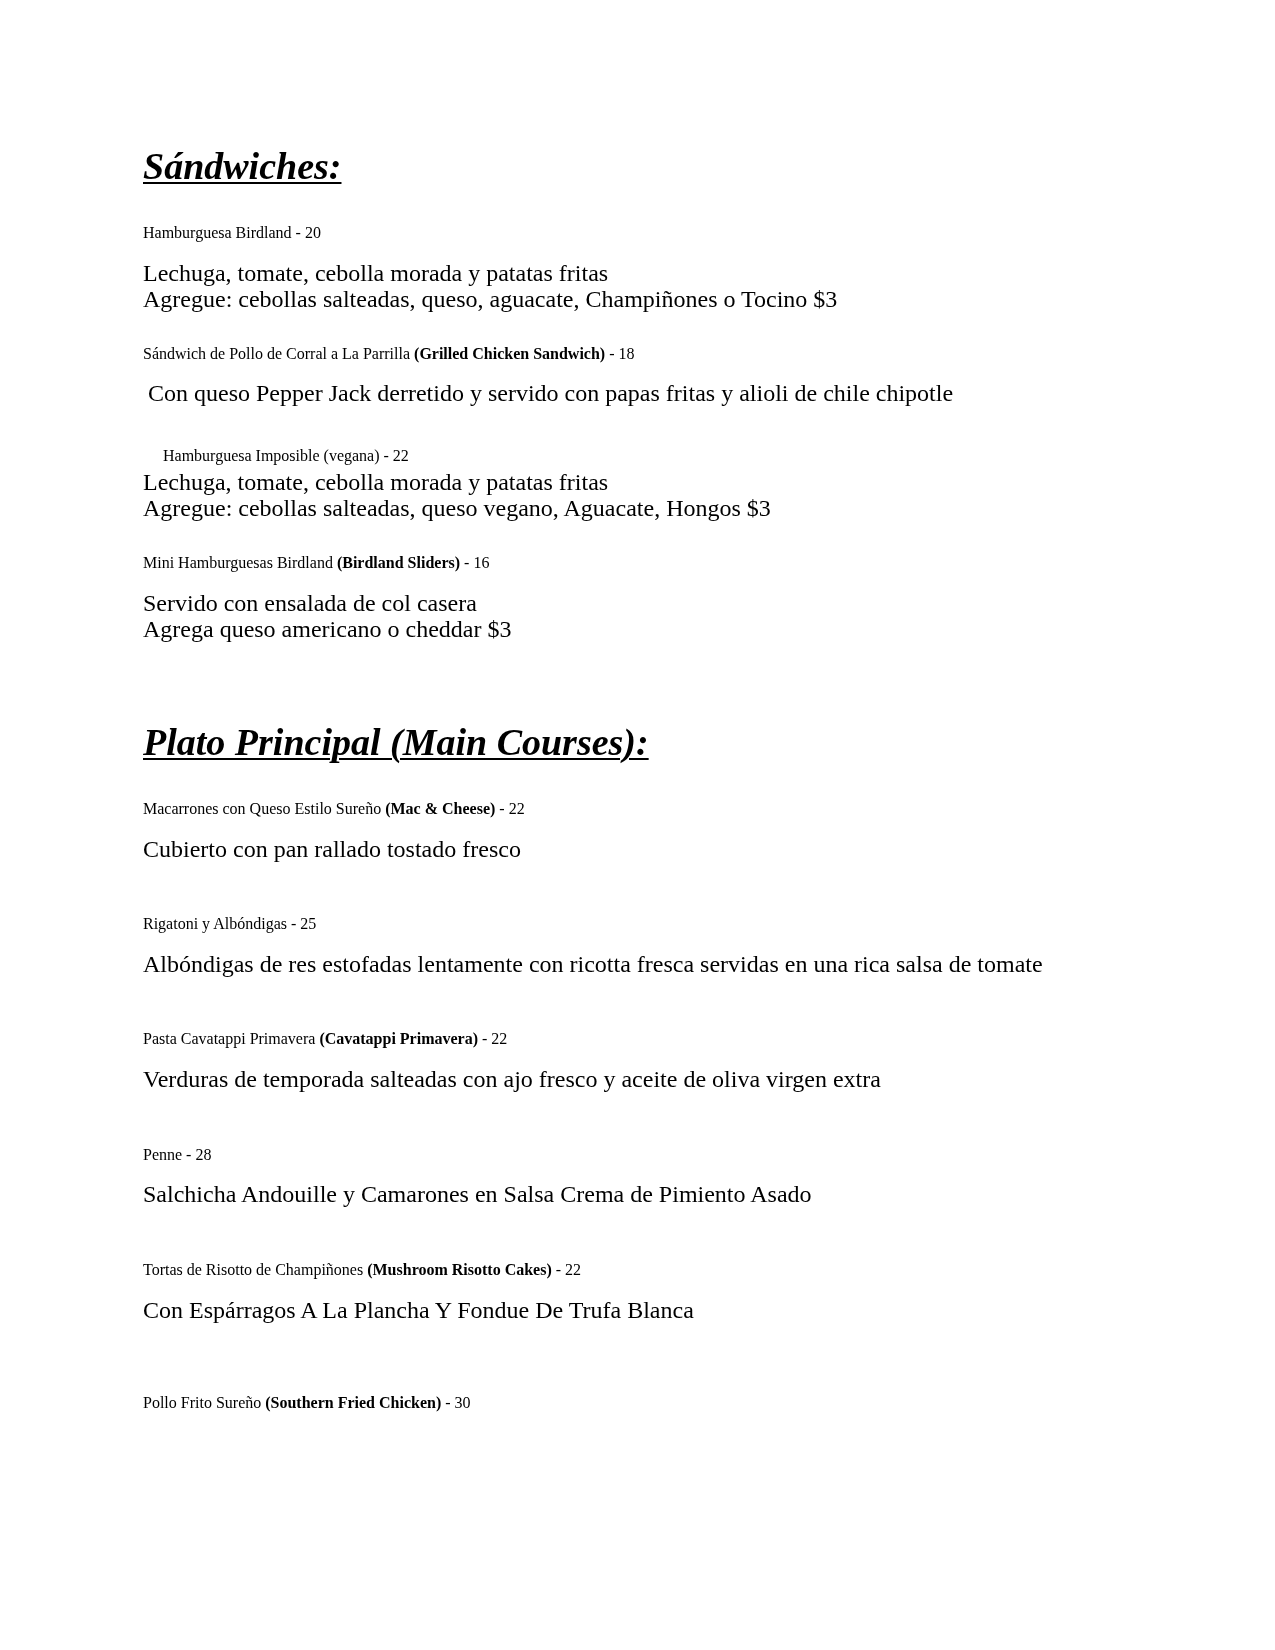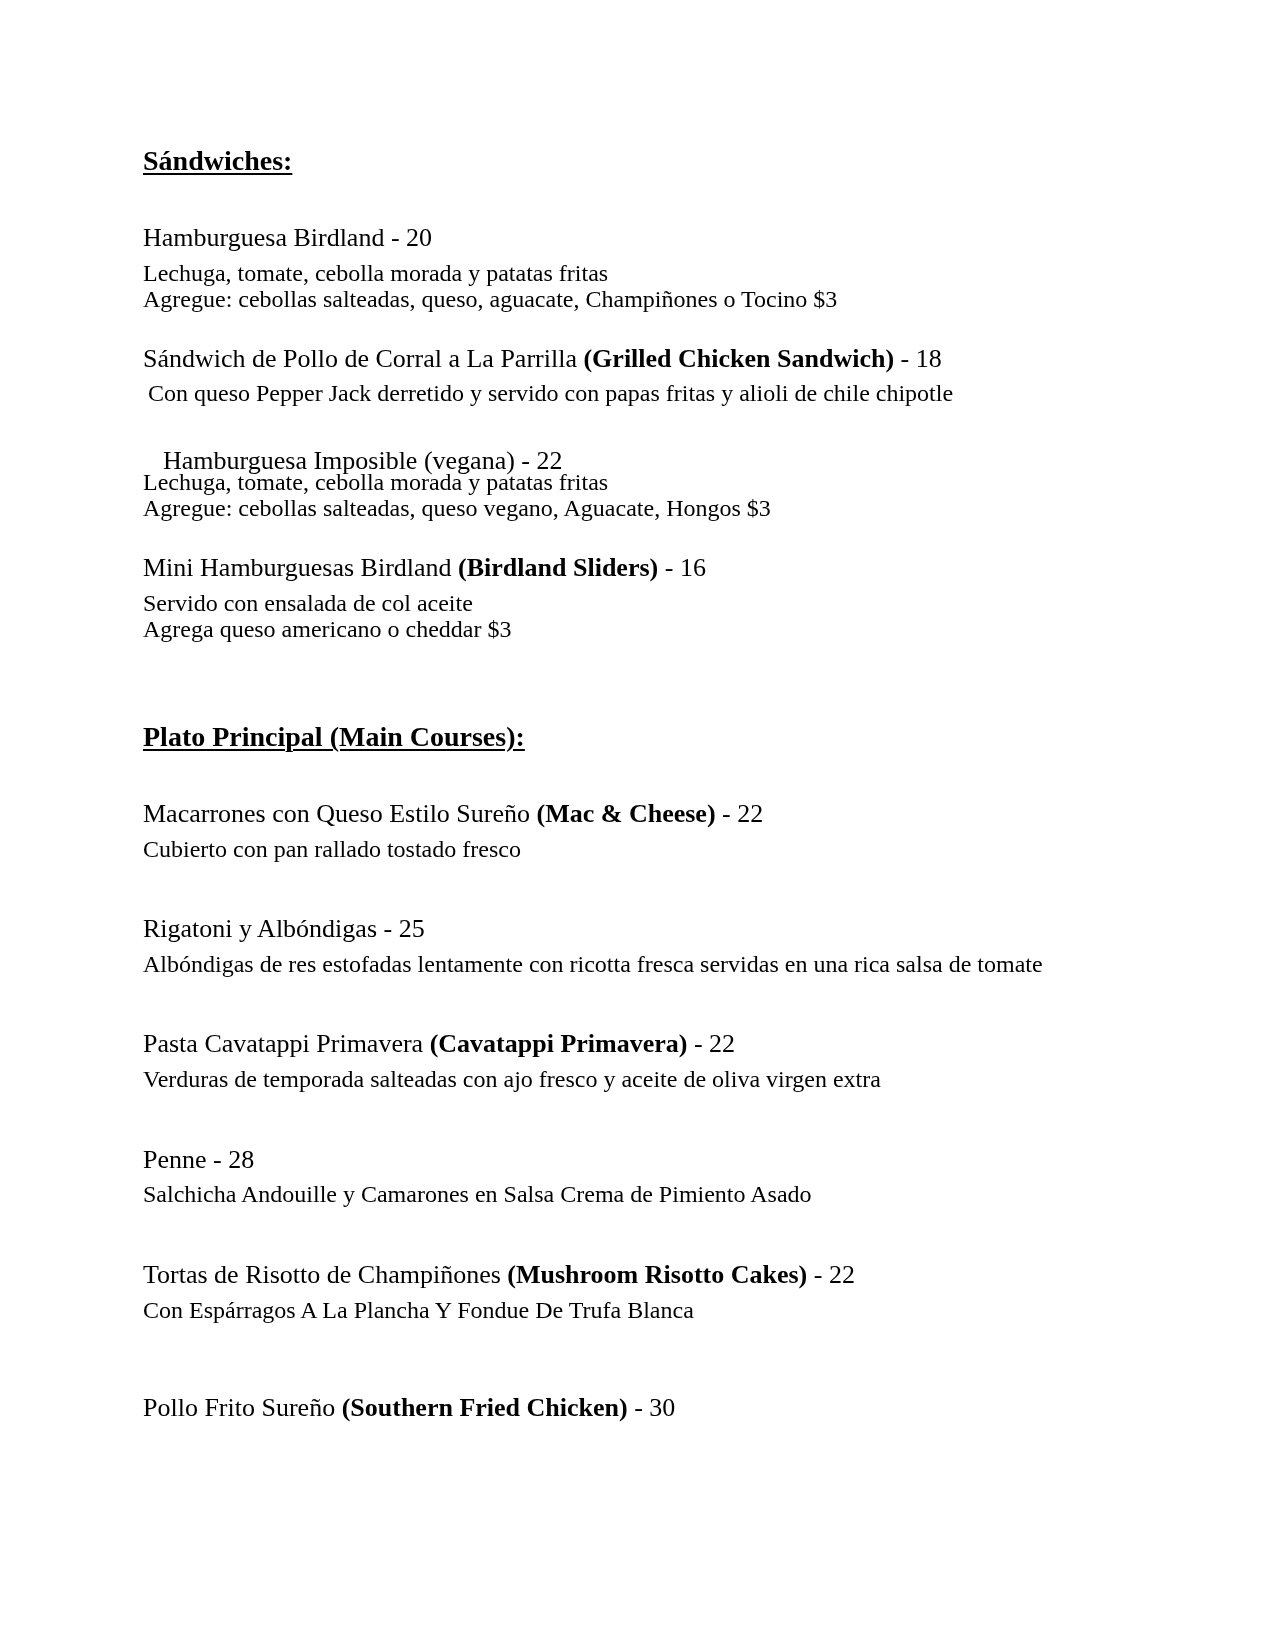--- a/index.html
+++ b/index.html
@@ -1,21 +1,21 @@
 <!DOCTYPE html>
 <html><head>
   <meta charset="utf-8">
   <style>
     html, body { margin: 0; padding: 0; background: #ffffff; }
     body { width: 1275px; height: 1650px; position: relative; overflow: hidden;
            font-family: "Liberation Serif", "DejaVu Serif", serif; color: #000; }
     .abs { position: absolute; left: 143px; white-space: nowrap; line-height: 1; }
-    .heading { font-size: 28px; font-weight: bold; text-decoration: underline;
-               text-decoration-thickness: 2px; text-underline-offset: 3px; }
-    .title { font-size: 26px; }
+    .heading { font-size: 38px; font-weight: bold; text-decoration: underline;
+               text-decoration-thickness: 2px; text-underline-offset: 3px; font-style: italic; }
+    .title { font-size: 16px; }
     .title b { font-weight: bold; }
     .desc { font-size: 24px; }
     .desc.indent { left: 148px; }
   </style>
 </head>
 <body>
 
 <div class="abs heading" style="top:147px;">Sándwiches:</div>
 
 <div class="abs title" style="top:225px;"><span>Hamburguesa Birdland</span><span> - </span><span>20</span></div>
@@ -23,21 +23,21 @@
 <div class="abs desc" style="top:287px;">Agregue: cebollas salteadas, queso, aguacate, Champiñones o Tocino $3</div>
 
 <div class="abs title" style="top:346px;"><span>Sándwich de Pollo de Corral a La Parrilla</span> <b>(Grilled Chicken Sandwich)</b><span> - </span><span>18</span></div>
 <div class="abs desc indent" style="top:381px;">Con queso Pepper Jack derretido y servido con papas fritas y alioli de chile chipotle</div>
 
 <div class="abs title" style="top:448px;margin-left:20px;"><span>Hamburguesa Imposible (vegana)</span><span> - </span><span>22</span></div>
 <div class="abs desc" style="top:470px;">Lechuga, tomate, cebolla morada y patatas fritas</div>
 <div class="abs desc" style="top:496px;">Agregue: cebollas salteadas, queso vegano, Aguacate, Hongos $3</div>
 
 <div class="abs title" style="top:555px;"><span>Mini Hamburguesas Birdland</span> <b>(Birdland Sliders)</b><span> - </span><span>16</span></div>
-<div class="abs desc" style="top:591px;">Servido con ensalada de col aceite</div>
+<div class="abs desc" style="top:591px;">Servido con ensalada de col casera</div>
 <div class="abs desc" style="top:617px;">Agrega queso americano o cheddar $3</div>
 
 <div class="abs heading" style="top:723px;">Plato Principal (Main Courses):</div>
 
 <div class="abs title" style="top:801px;"><span>Macarrones con Queso Estilo Sureño</span> <b>(Mac &amp; Cheese)</b><span> - </span><span>22</span></div>
 <div class="abs desc" style="top:837px;">Cubierto con pan rallado tostado fresco</div>
 
 <div class="abs title" style="top:916px;"><span>Rigatoni y Albóndigas</span><span> - </span><span>25</span></div>
 <div class="abs desc" style="top:952px;">Albóndigas de res estofadas lentamente con ricotta fresca servidas en una rica salsa de tomate</div>
 

